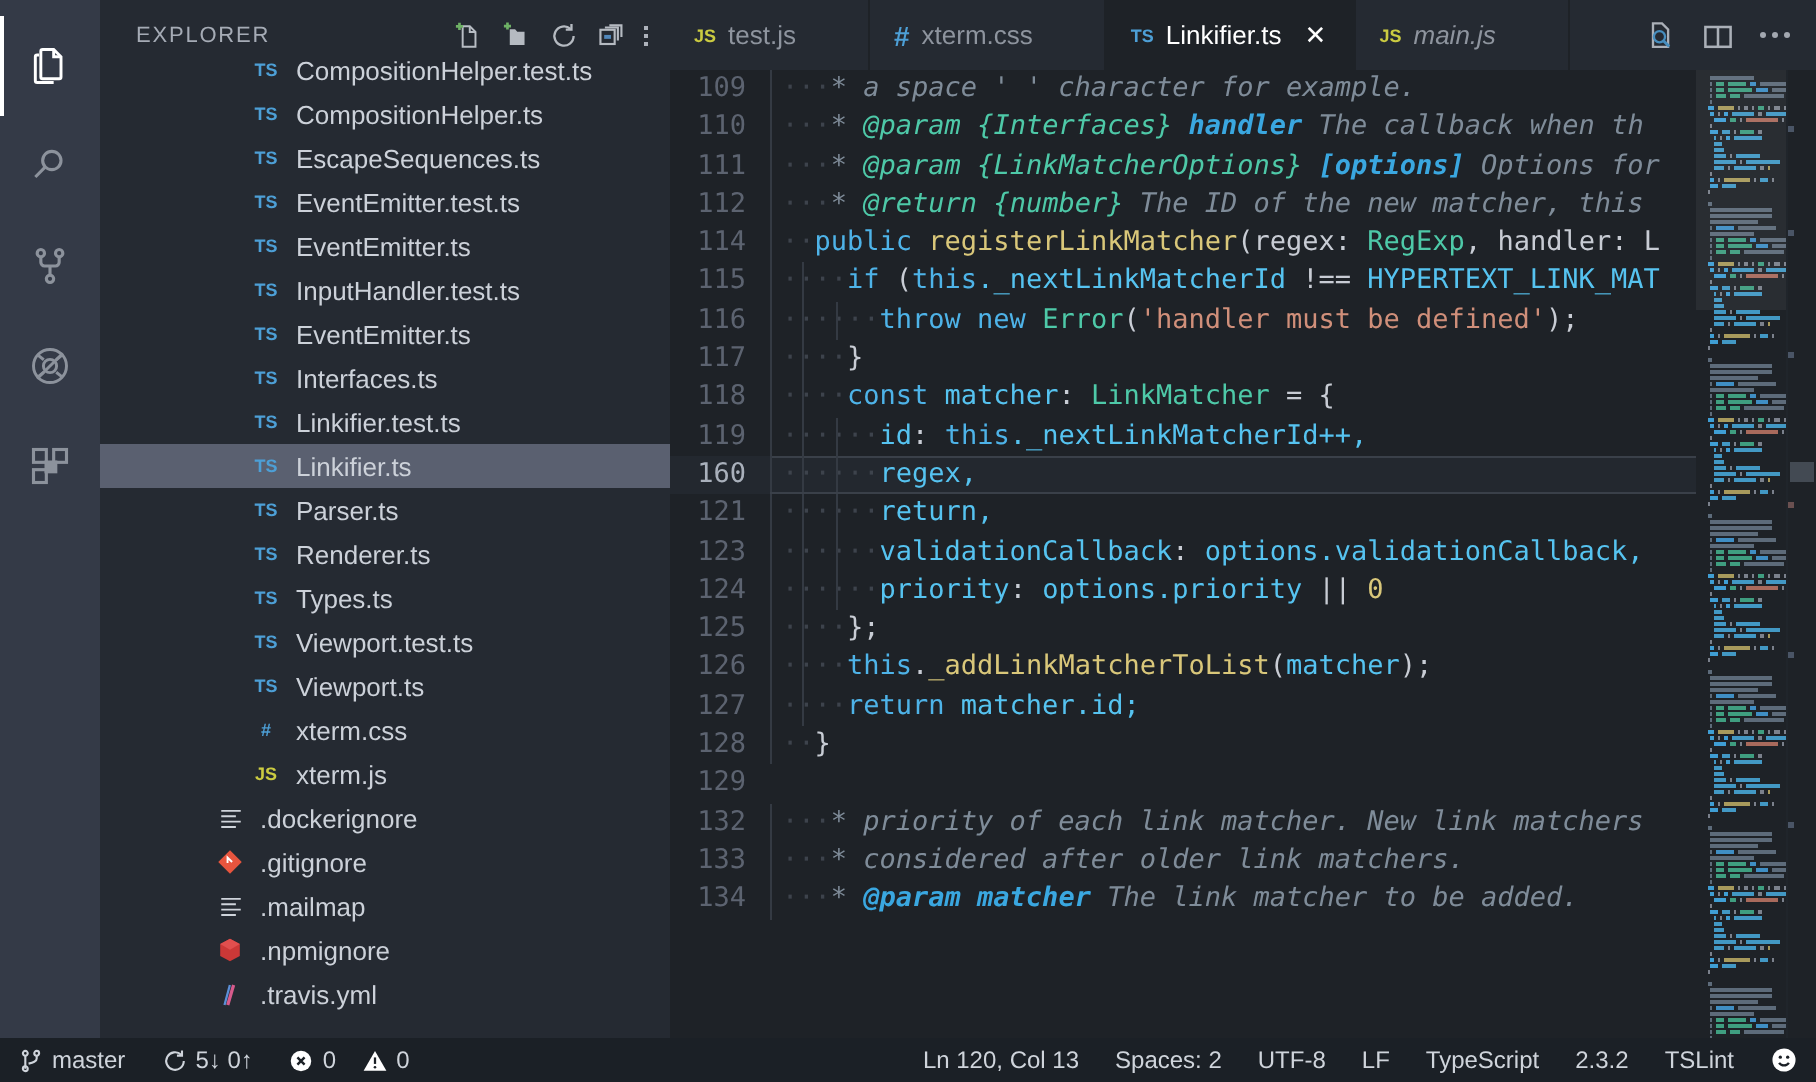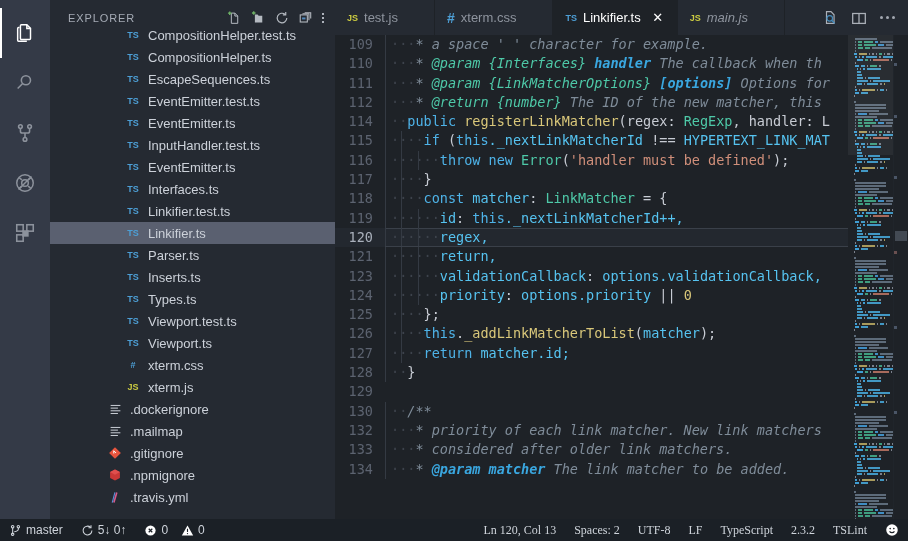--- a/index.html
+++ b/index.html
@@ -125,21 +125,21 @@
     border-left:1px solid #20252b;
   }
   .ov-slider{position:absolute;left:1px;right:1px;background:#4a515c;opacity:.85;}
 
   
   .status-bar{
     height:22px;flex:0 0 22px;background:#1b2026;display:flex;align-items:center;
     color:#cfd4db;font-size:12px;
   }
   .st-left{display:flex;align-items:center;}
-  .st-right{display:flex;align-items:flex-start;margin-left:auto;font-family:Liberation Serif, serif;}
+  .st-right{display:flex;align-items:flex-start;margin-left:auto;}
   .st-item{display:flex;align-items:center;gap:4px;padding:0 9px;height:22px;white-space:nowrap;}
   .st-item svg{display:block;}
 </style>
 </head>
 <body>
 
 <div class="app">
   <div class="body-row">
 
     <div class="activity-bar">
@@ -275,21 +275,21 @@
           <div class="row indent-2 selected">
             <span class="ficon ic-ts">TS</span>
             <span class="fname">Linkifier.ts</span>
           </div>
           <div class="row indent-2">
             <span class="ficon ic-ts">TS</span>
             <span class="fname">Parser.ts</span>
           </div>
           <div class="row indent-2">
             <span class="ficon ic-ts">TS</span>
-            <span class="fname">Inserts.ts</span>
+            <span class="fname">Renderer.ts</span>
           </div>
           <div class="row indent-2">
             <span class="ficon ic-ts">TS</span>
             <span class="fname">Types.ts</span>
           </div>
           <div class="row indent-2">
             <span class="ficon ic-ts">TS</span>
             <span class="fname">Viewport.test.ts</span>
           </div>
           <div class="row indent-2">
@@ -304,37 +304,37 @@
             <span class="ficon ic-js">JS</span>
             <span class="fname">xterm.js</span>
           </div>
           <div class="row indent-1">
             <span class="ficon">
               <svg width="13" height="13" viewBox="0 0 16 16" stroke="#cfd4db" stroke-width="1.2">
                 <path d="M2 3h12M2 6.3h9M2 9.6h12M2 12.9h9"></path>
               </svg>
             </span>
             <span class="fname">.dockerignore</span>
-          </div>
-          <div class="row indent-1">
-            <span class="ficon">
-              <svg width="13" height="13" viewBox="0 0 16 16" stroke="#cfd4db" stroke-width="1.2">
-                <path d="M2 3h12M2 6.3h9M2 9.6h12M2 12.9h9"></path>
-              </svg>
-            </span>
-            <span class="fname">.mailmap</span>
           </div>
           <div class="row indent-1">
             <span class="ficon">
               <svg width="14" height="14" viewBox="0 0 16 16">
                 <path d="M8 1.3 14.7 8 8 14.7 1.3 8z" fill="#e8553e"></path>
                 <path d="M6.6 8.6V5.4l2.6 2.6" stroke="#ffffff" stroke-width="1.1" fill="none"></path>
               </svg>
             </span>
             <span class="fname">.gitignore</span>
+          </div>
+          <div class="row indent-1">
+            <span class="ficon">
+              <svg width="13" height="13" viewBox="0 0 16 16" stroke="#cfd4db" stroke-width="1.2">
+                <path d="M2 3h12M2 6.3h9M2 9.6h12M2 12.9h9"></path>
+              </svg>
+            </span>
+            <span class="fname">.mailmap</span>
           </div>
           <div class="row indent-1">
             <span class="ficon">
               <svg width="14" height="14" viewBox="0 0 16 16">
                 <path d="M8 1.6l5.6 3v6.8L8 14.4 2.4 11.4V4.6z" fill="#cb3837"></path>
                 <path d="M8 1.6l5.6 3L8 7.8 2.4 4.6z" fill="#e04f4e"></path>
               </svg>
             </span>
             <span class="fname">.npmignore</span>
           </div>
@@ -405,30 +405,29 @@
               <div class="cl"><span class="lnum">109</span><span class="ltext"><span class="guide" style="left: 0px;"></span><span class="ws">···</span><span class="c-doc">* a space ' ' character for example.</span></span></div>
               <div class="cl"><span class="lnum">110</span><span class="ltext"><span class="guide" style="left: 0px;"></span><span class="ws">···</span><span class="c-doc">* </span><span class="c-tag">@param </span><span class="c-tag">{Interfaces} </span><span class="c-par">handler</span><span class="c-doc"> The callback when th</span></span></div>
               <div class="cl"><span class="lnum">111</span><span class="ltext"><span class="guide" style="left: 0px;"></span><span class="ws">···</span><span class="c-doc">* </span><span class="c-tag">@param </span><span class="c-tag">{LinkMatcherOptions} </span><span class="c-par">[options]</span><span class="c-doc"> Options for</span></span></div>
               <div class="cl"><span class="lnum">112</span><span class="ltext"><span class="guide" style="left: 0px;"></span><span class="ws">···</span><span class="c-doc">* </span><span class="c-tag">@return </span><span class="c-tag">{number}</span><span class="c-doc"> The ID of the new matcher, this </span></span></div>
               <div class="cl"><span class="lnum">114</span><span class="ltext"><span class="guide" style="left: 0px;"></span><span class="ws">··</span><span class="c-kw">public </span><span class="c-fn">registerLinkMatcher</span><span class="c-plain">(</span><span class="c-plain">regex</span><span class="c-plain">: </span><span class="c-type">RegExp</span><span class="c-plain">, </span><span class="c-plain">handler</span><span class="c-plain">: L</span></span></div>
               <div class="cl"><span class="lnum">115</span><span class="ltext"><span class="guide" style="left: 0px;"></span><span class="guide" style="left: 16.26px;"></span><span class="ws">····</span><span class="c-kw">if </span><span class="c-plain">(</span><span class="c-kw">this</span><span class="c-var">._nextLinkMatcherId </span><span class="c-plain">!== </span><span class="c-var">HYPERTEXT_LINK_MAT</span></span></div>
               <div class="cl"><span class="lnum">116</span><span class="ltext"><span class="guide" style="left: 0px;"></span><span class="guide" style="left: 16.26px;"></span><span class="guide" style="left: 32.52px;"></span><span class="ws">······</span><span class="c-kw">throw new </span><span class="c-type">Error</span><span class="c-plain">(</span><span class="c-str">'handler must be defined'</span><span class="c-plain">);</span></span></div>
               <div class="cl"><span class="lnum">117</span><span class="ltext"><span class="guide" style="left: 0px;"></span><span class="guide" style="left: 16.26px;"></span><span class="ws">····</span><span class="c-plain">}</span></span></div>
               <div class="cl"><span class="lnum">118</span><span class="ltext"><span class="guide" style="left: 0px;"></span><span class="guide" style="left: 16.26px;"></span><span class="ws">····</span><span class="c-kw">const </span><span class="c-var">matcher</span><span class="c-plain">: </span><span class="c-type">LinkMatcher </span><span class="c-plain">= {</span></span></div>
               <div class="cl"><span class="lnum">119</span><span class="ltext"><span class="guide" style="left: 0px;"></span><span class="guide" style="left: 16.26px;"></span><span class="guide" style="left: 32.52px;"></span><span class="ws">······</span><span class="c-var">id</span><span class="c-plain">: </span><span class="c-kw">this</span><span class="c-var">._nextLinkMatcherId++,</span></span></div>
-              <div class="cl current"><span class="lnum">120</span><span class="ltext"><span class="guide" style="left: 0px;"></span><span class="guide" style="left: 16.26px;"></span><span class="guide" style="left: 32.52px;"></span><span class="ws">······</span><span class="c-var">regex,</span></span></div>
+              <div class="cl current"><span class="lnum">160</span><span class="ltext"><span class="guide" style="left: 0px;"></span><span class="guide" style="left: 16.26px;"></span><span class="guide" style="left: 32.52px;"></span><span class="ws">······</span><span class="c-var">regex,</span></span></div>
               <div class="cl"><span class="lnum">121</span><span class="ltext"><span class="guide" style="left: 0px;"></span><span class="guide" style="left: 16.26px;"></span><span class="guide" style="left: 32.52px;"></span><span class="ws">······</span><span class="c-var">return,</span></span></div>
               <div class="cl"><span class="lnum">123</span><span class="ltext"><span class="guide" style="left: 0px;"></span><span class="guide" style="left: 16.26px;"></span><span class="guide" style="left: 32.52px;"></span><span class="ws">······</span><span class="c-var">validationCallback</span><span class="c-plain">: </span><span class="c-var">options.validationCallback,</span></span></div>
               <div class="cl"><span class="lnum">124</span><span class="ltext"><span class="guide" style="left: 0px;"></span><span class="guide" style="left: 16.26px;"></span><span class="guide" style="left: 32.52px;"></span><span class="ws">······</span><span class="c-var">priority</span><span class="c-plain">: </span><span class="c-var">options.priority </span><span class="c-plain">|| </span><span class="c-num">0</span></span></div>
               <div class="cl"><span class="lnum">125</span><span class="ltext"><span class="guide" style="left: 0px;"></span><span class="guide" style="left: 16.26px;"></span><span class="ws">····</span><span class="c-plain">};</span></span></div>
               <div class="cl"><span class="lnum">126</span><span class="ltext"><span class="guide" style="left: 0px;"></span><span class="guide" style="left: 16.26px;"></span><span class="ws">····</span><span class="c-kw">this</span><span class="c-plain">.</span><span class="c-fn">_addLinkMatcherToList</span><span class="c-plain">(</span><span class="c-var">matcher</span><span class="c-plain">);</span></span></div>
               <div class="cl"><span class="lnum">127</span><span class="ltext"><span class="guide" style="left: 0px;"></span><span class="guide" style="left: 16.26px;"></span><span class="ws">····</span><span class="c-kw">return </span><span class="c-var">matcher.id;</span></span></div>
               <div class="cl"><span class="lnum">128</span><span class="ltext"><span class="guide" style="left: 0px;"></span><span class="ws">··</span><span class="c-plain">}</span></span></div>
               <div class="cl"><span class="lnum">129</span><span class="ltext"></span></div>
-              <div class="cl"><span class="lnum">130</span><span class="ltext"><span class="guide" style="left: 0px;"></span><span class="ws">··</span><span class="c-doc">/**</span></span></div>
               <div class="cl"><span class="lnum">132</span><span class="ltext"><span class="guide" style="left: 0px;"></span><span class="ws">···</span><span class="c-doc">* priority of each link matcher. New link matchers</span></span></div>
               <div class="cl"><span class="lnum">133</span><span class="ltext"><span class="guide" style="left: 0px;"></span><span class="ws">···</span><span class="c-doc">* considered after older link matchers.</span></span></div>
               <div class="cl"><span class="lnum">134</span><span class="ltext"><span class="guide" style="left: 0px;"></span><span class="ws">···</span><span class="c-doc">* </span><span class="c-par">@param matcher</span><span class="c-doc"> The link matcher to be added.</span></span></div>
             </div>
         </div>
         <div class="minimap">
           <div class="mm-slider" style="top:0px;height:120px;"></div>
         <div class="mm-line">
               <span class="mm-seg" style="width: 2px; background: transparent;"></span>
               <span class="mm-seg" style="width: 22px; background: rgb(93, 107, 122);"></span>

